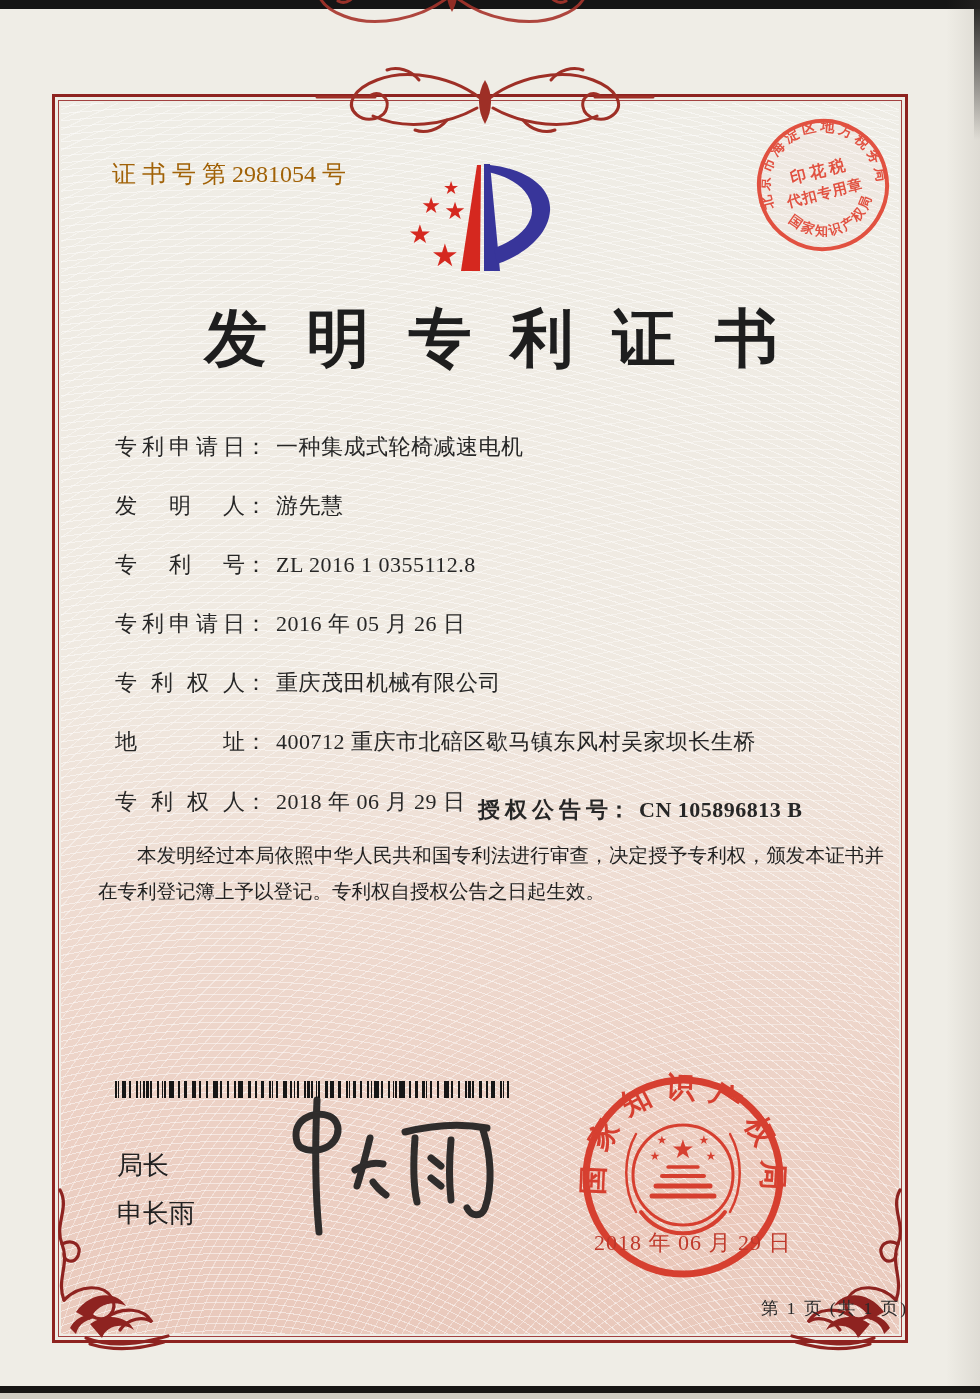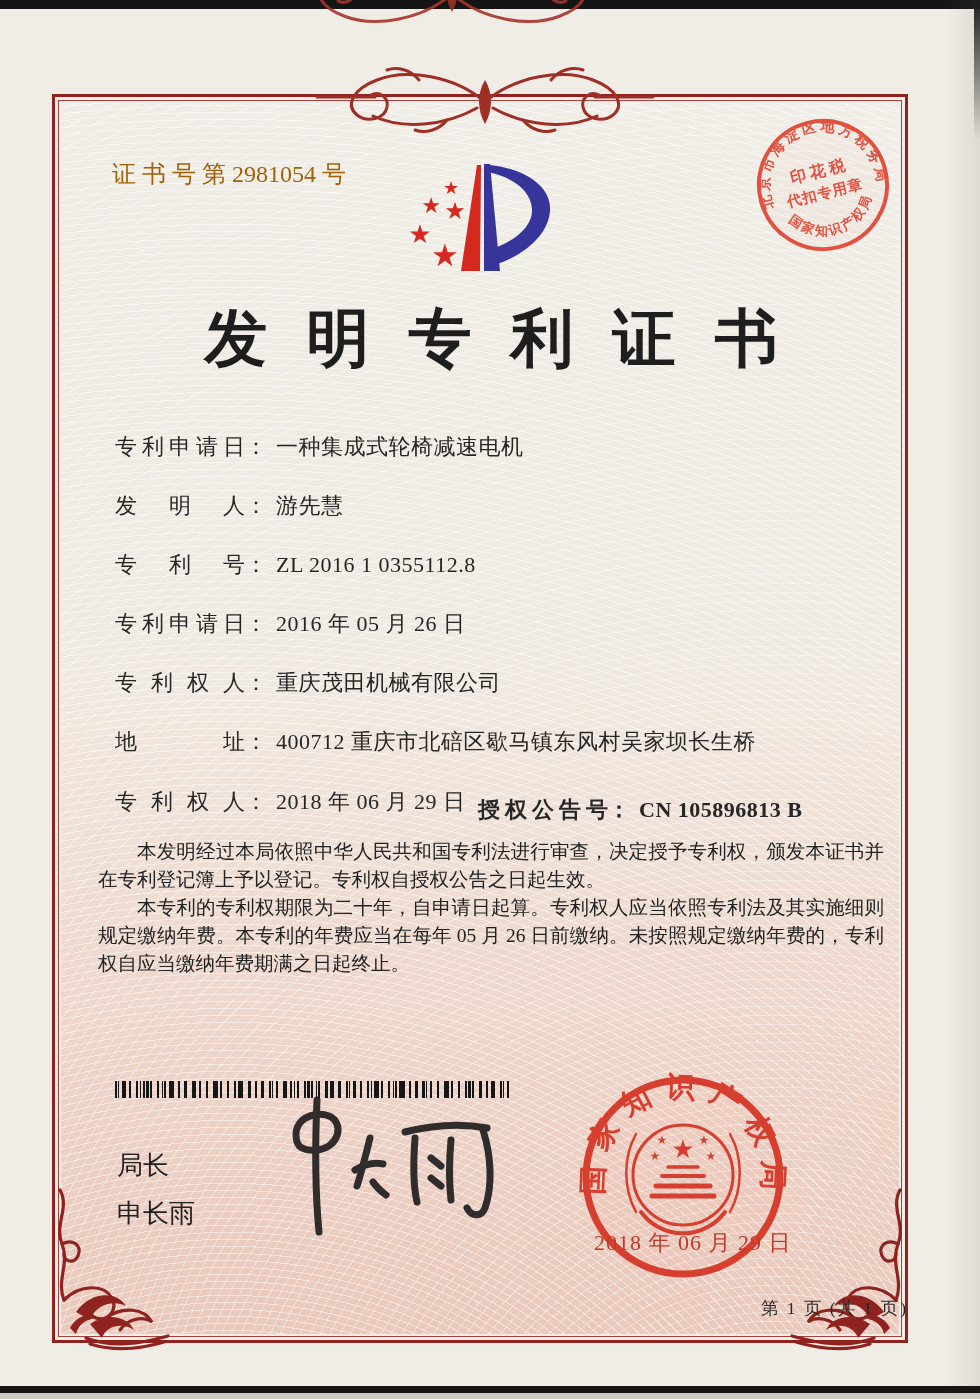--- a/index.html
+++ b/index.html
@@ -39,21 +39,21 @@
   .tax-stamp{position:absolute;left:748px;top:110px;transform:rotate(-14deg);opacity:.92;}
   .title{position:absolute;left:52px;top:296px;width:878px;margin:0;text-align:center;
     font-size:63px;font-weight:bold;letter-spacing:.62em;text-indent:.62em;color:#1e1e1e;}
   .field-row{position:absolute;left:115px;font-size:22px;white-space:nowrap;}
   .flabel{display:inline-block;width:130px;text-align:justify;text-align-last:justify;
     vertical-align:bottom;}
   .fcolon{display:inline-block;margin-right:9px;}
   .fvalue{letter-spacing:.5px;}
   .field-group2{position:absolute;left:363px;top:8px;white-space:nowrap;font-weight:bold;}
   .paragraphs{position:absolute;left:98px;top:838px;width:786px;font-size:19.5px;
-    line-height:28px;text-align:justify;color:#222;}
+    line-height:36px;text-align:justify;color:#222;}
   .paragraphs p{margin:0;text-indent:2em;}
   
   .barcode{position:absolute;left:115px;top:1081px;width:398px;height:17px;
     background:
       repeating-linear-gradient(90deg,#161616 0 2px,rgba(0,0,0,0) 2px 7px),
       repeating-linear-gradient(90deg,rgba(0,0,0,0) 0 3px,#161616 3px 4px,rgba(0,0,0,0) 4px 11px),
       repeating-linear-gradient(90deg,rgba(0,0,0,0) 0 8px,#161616 8px 11px,rgba(0,0,0,0) 11px 23px);}
   .official-title{position:absolute;left:117px;top:1148px;font-size:26px;color:#222;}
   .official-name{position:absolute;left:117px;top:1196px;font-size:26px;color:#222;}
   .signature{position:absolute;left:255px;top:1090px;}
@@ -187,21 +187,20 @@
 </div>
 <div class="field-row" style="top:787px">
   <span class="flabel">专利权人</span><span class="fcolon">：</span><span class="fvalue">2018 年 06 月 29 日</span>
   <span class="field-group2">
     <span class="flabel">授权公告号</span><span class="fcolon">：</span><span class="fvalue">CN 105896813 B</span>
   </span>
 </div>
 
 <div class="paragraphs">
   <p>本发明经过本局依照中华人民共和国专利法进行审查，决定授予专利权，颁发本证书并在专利登记簿上予以登记。专利权自授权公告之日起生效。</p>
-  <p>本专利的专利权期限为二十年，自申请日起算。专利权人应当依照专利法及其实施细则规定缴纳年费。本专利的年费应当在每年 05 月 26 日前缴纳。未按照规定缴纳年费的，专利权自应当缴纳年费期满之日起终止。</p>
 </div>
 
 <div class="barcode"></div>
 
 <div class="official-title">局长</div>
 <div class="official-name">申长雨</div>
 
 <svg class="signature" width="270" height="160" viewBox="0 0 270 160">
   <g stroke="#1b1b1b" stroke-width="7" fill="none" stroke-linecap="round" opacity="0.9">
     <path d="M42,52 C36,30 58,20 74,26 C90,33 84,58 62,60 C50,61 44,58 42,52"></path>

